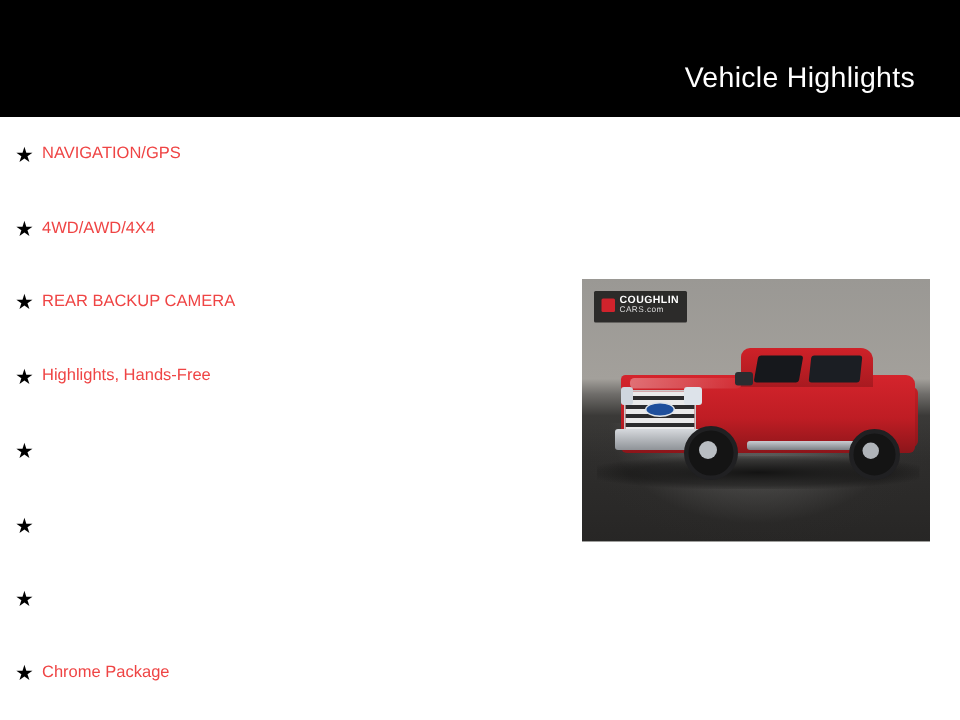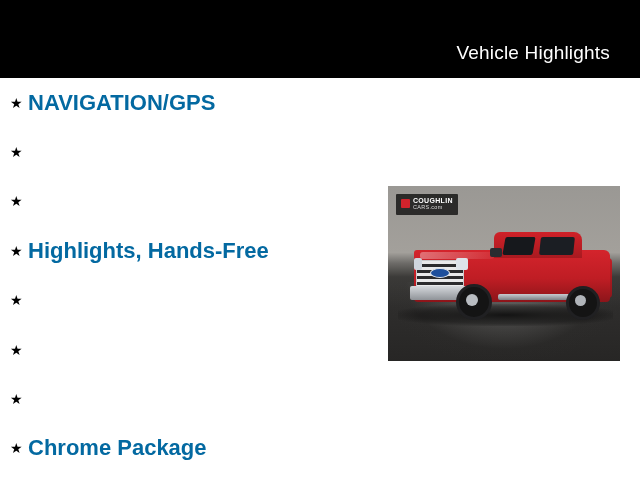--- a/index.html
+++ b/index.html
@@ -60,25 +60,24 @@
   }
   .bullet-icon {
     width: 18px;
     flex: 0 0 18px;
     text-align: left;
     font-size: 14px;
     color: #000000;
     line-height: 1;
   }
   .highlight-label {
-    font-size: 22px;
-    color: #0369a1;
+    font-size: 11px;
+    color: #ef4444;
     line-height: 1;
     white-space: nowrap;
-    font-weight: bold;
   }
   
   .photo-frame {
     position: absolute;
     left: 388px;
     top: 186px;
     width: 232px;
     height: 175px;
     overflow: hidden;
     background: #8d8d8a;
@@ -324,23 +323,25 @@
     <div class="header-title">Vehicle Highlights</div>
   </div>
 
   <ul class="highlights">
     <li class="highlight-item">
       <span class="bullet-icon">★</span>
       <span class="highlight-label">NAVIGATION/GPS</span>
     </li>
     <li class="highlight-item">
       <span class="bullet-icon">★</span>
-    </li>
-    <li class="highlight-item">
-      <span class="bullet-icon">★</span>
+      <span class="highlight-label">4WD/AWD/4X4</span>
+    </li>
+    <li class="highlight-item">
+      <span class="bullet-icon">★</span>
+      <span class="highlight-label">REAR BACKUP CAMERA</span>
     </li>
     <li class="highlight-item">
       <span class="bullet-icon">★</span>
       <span class="highlight-label">Highlights, Hands-Free</span>
     </li>
     <li class="highlight-item">
       <span class="bullet-icon">★</span>
     </li>
     <li class="highlight-item">
       <span class="bullet-icon">★</span>

